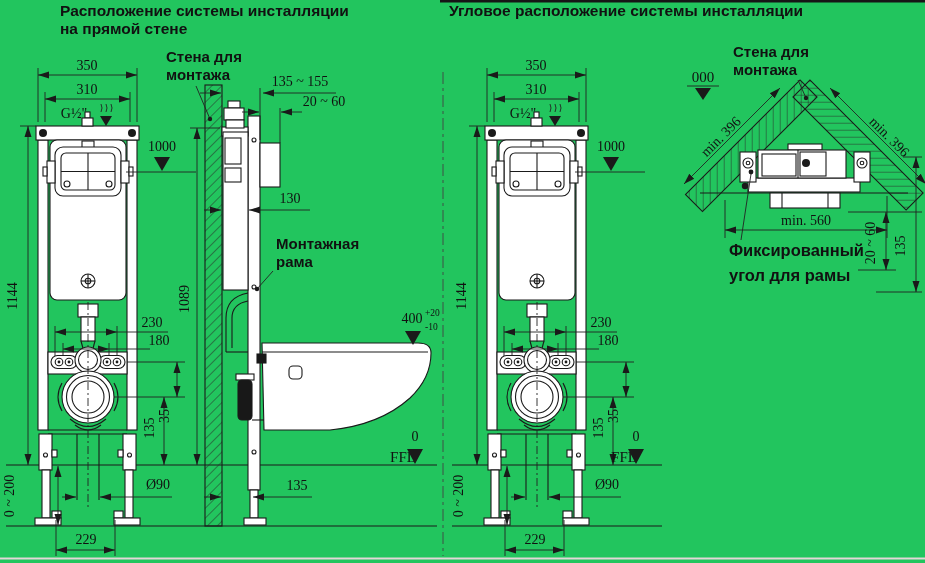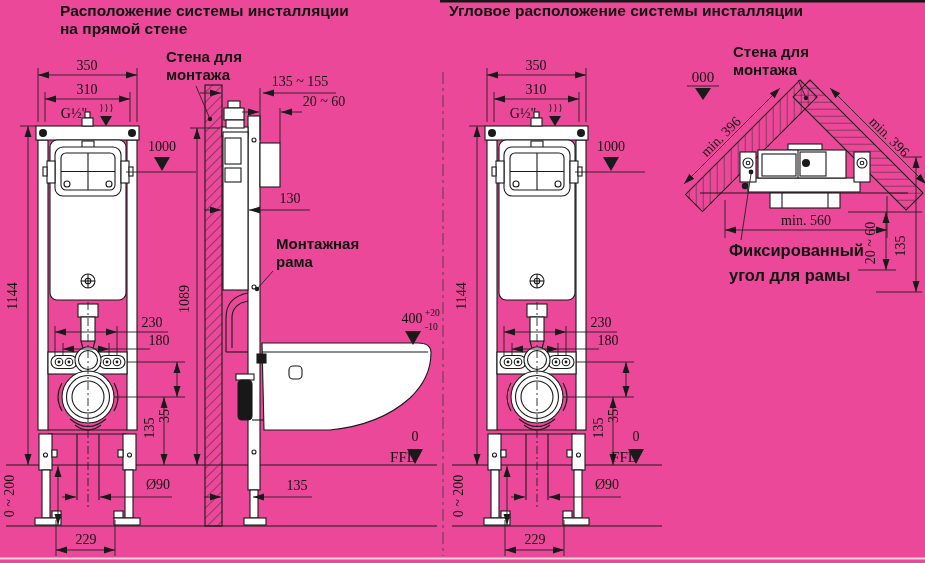--- a/index.html
+++ b/index.html
@@ -1,16 +1,16 @@
 <!DOCTYPE html>
 <html><head>
 <meta charset="utf-8">
 <style>
   html,body{margin:0;padding:0;background:#fff;}
-  #stage{position:relative;width:925px;height:563px;background:#ec4899;overflow:hidden;}
+  #stage{position:relative;width:925px;height:563px;background:#22c55e;overflow:hidden;}
   svg text{fill:#111;}
   .tx{font:14px "Liberation Serif", serif;text-anchor:middle;}
   .txb{font:15px "Liberation Serif", serif;text-anchor:middle;}
   .sup{font:9.5px "Liberation Serif", serif;text-anchor:start;}
   .rl{font:bold 15px "Liberation Sans", sans-serif;text-anchor:start;}
   .rl2{font:bold 16.5px "Liberation Sans", sans-serif;text-anchor:start;}
   .ttl{font:bold 15.5px "Liberation Sans", sans-serif;text-anchor:start;}
   .s{stroke:#1a1a1a;stroke-width:1.1;fill:none;}
   .sf{stroke:#1a1a1a;stroke-width:1.1;fill:#fff;}
   .sk{stroke:#1a1a1a;stroke-width:1.1;fill:#181818;}

